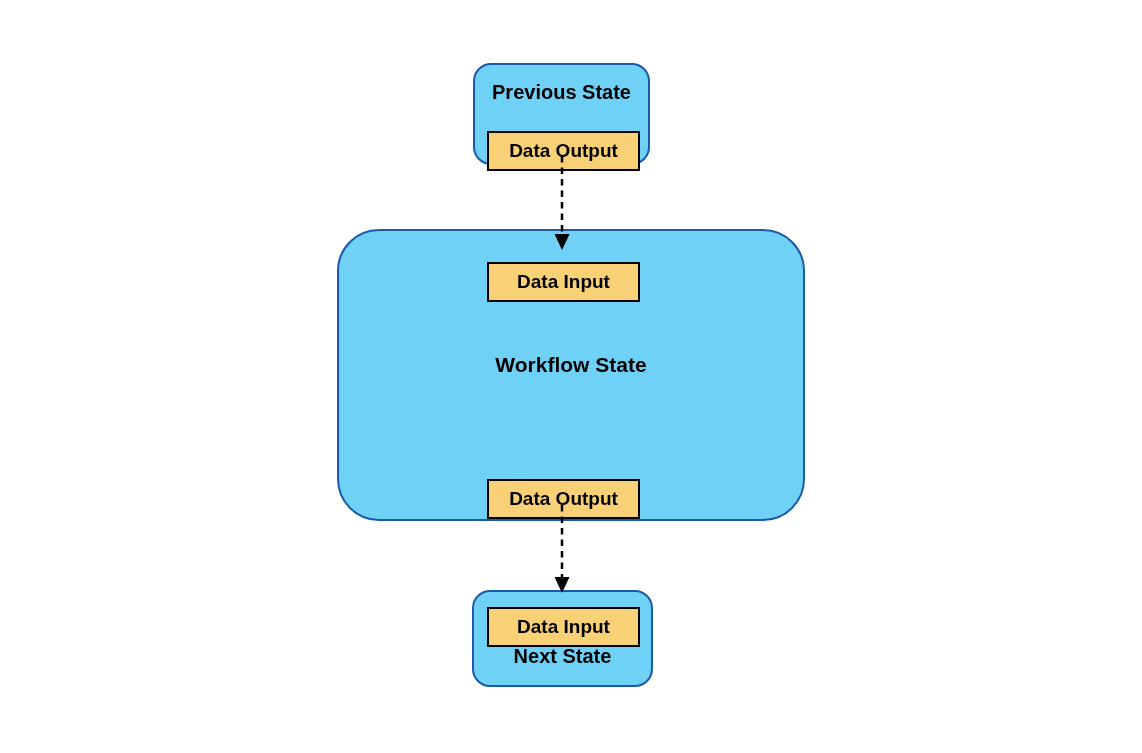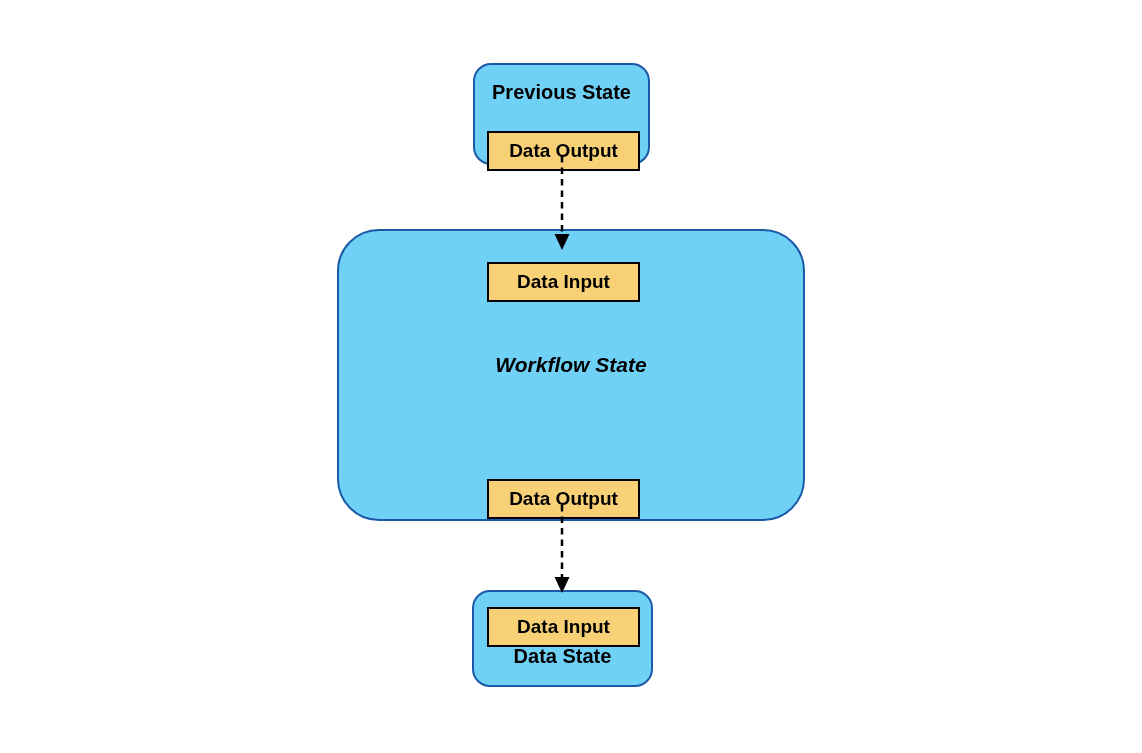--- a/index.html
+++ b/index.html
@@ -78,27 +78,27 @@
 
 <div class="canvas">
 
   <div class="state small" style="left:473px; top:63px; width:177px; height:102px;">
     <div class="state-label" style="top:14px;">Previous State</div>
     <div class="port" style="left:12px; top:54px; width:153px; height:40px;">Data Output</div>
   </div>
 
   <div class="state large" style="left:337px; top:229px; width:468px; height:292px;">
     <div class="port" style="left:148px; top:19px; width:153px; height:40px;">Data Input</div>
-    <div class="state-label" style="top:121px; font-size:21px;font-style:italic;">Workflow State</div>
+    <div class="state-label" style="top:121px; font-size:21px;">Workflow State</div>
     <div class="port" style="left:148px; top:236px; width:153px; height:40px;">Data Output</div>
   </div>
 
   <div class="state small" style="left:472px; top:590px; width:181px; height:97px;">
     <div class="port" style="left:13px; top:3px; width:153px; height:40px;">Data Input</div>
-    <div class="state-label" style="top:51px;">Data State</div>
+    <div class="state-label" style="top:51px;">Next State</div>
   </div>
 
   <svg class="arrows" viewBox="0 0 1142 753" xmlns="http://www.w3.org/2000/svg">
     <g>
       <line class="arrow-line" x1="562" y1="156" x2="562" y2="234"></line>
       <polygon class="arrow-head" points="554.5,234 569.5,234 562,250"></polygon>
     </g>
     <g>
       <line class="arrow-line" x1="562" y1="505" x2="562" y2="577"></line>
       <polygon class="arrow-head" points="554.5,577 569.5,577 562,593"></polygon>

